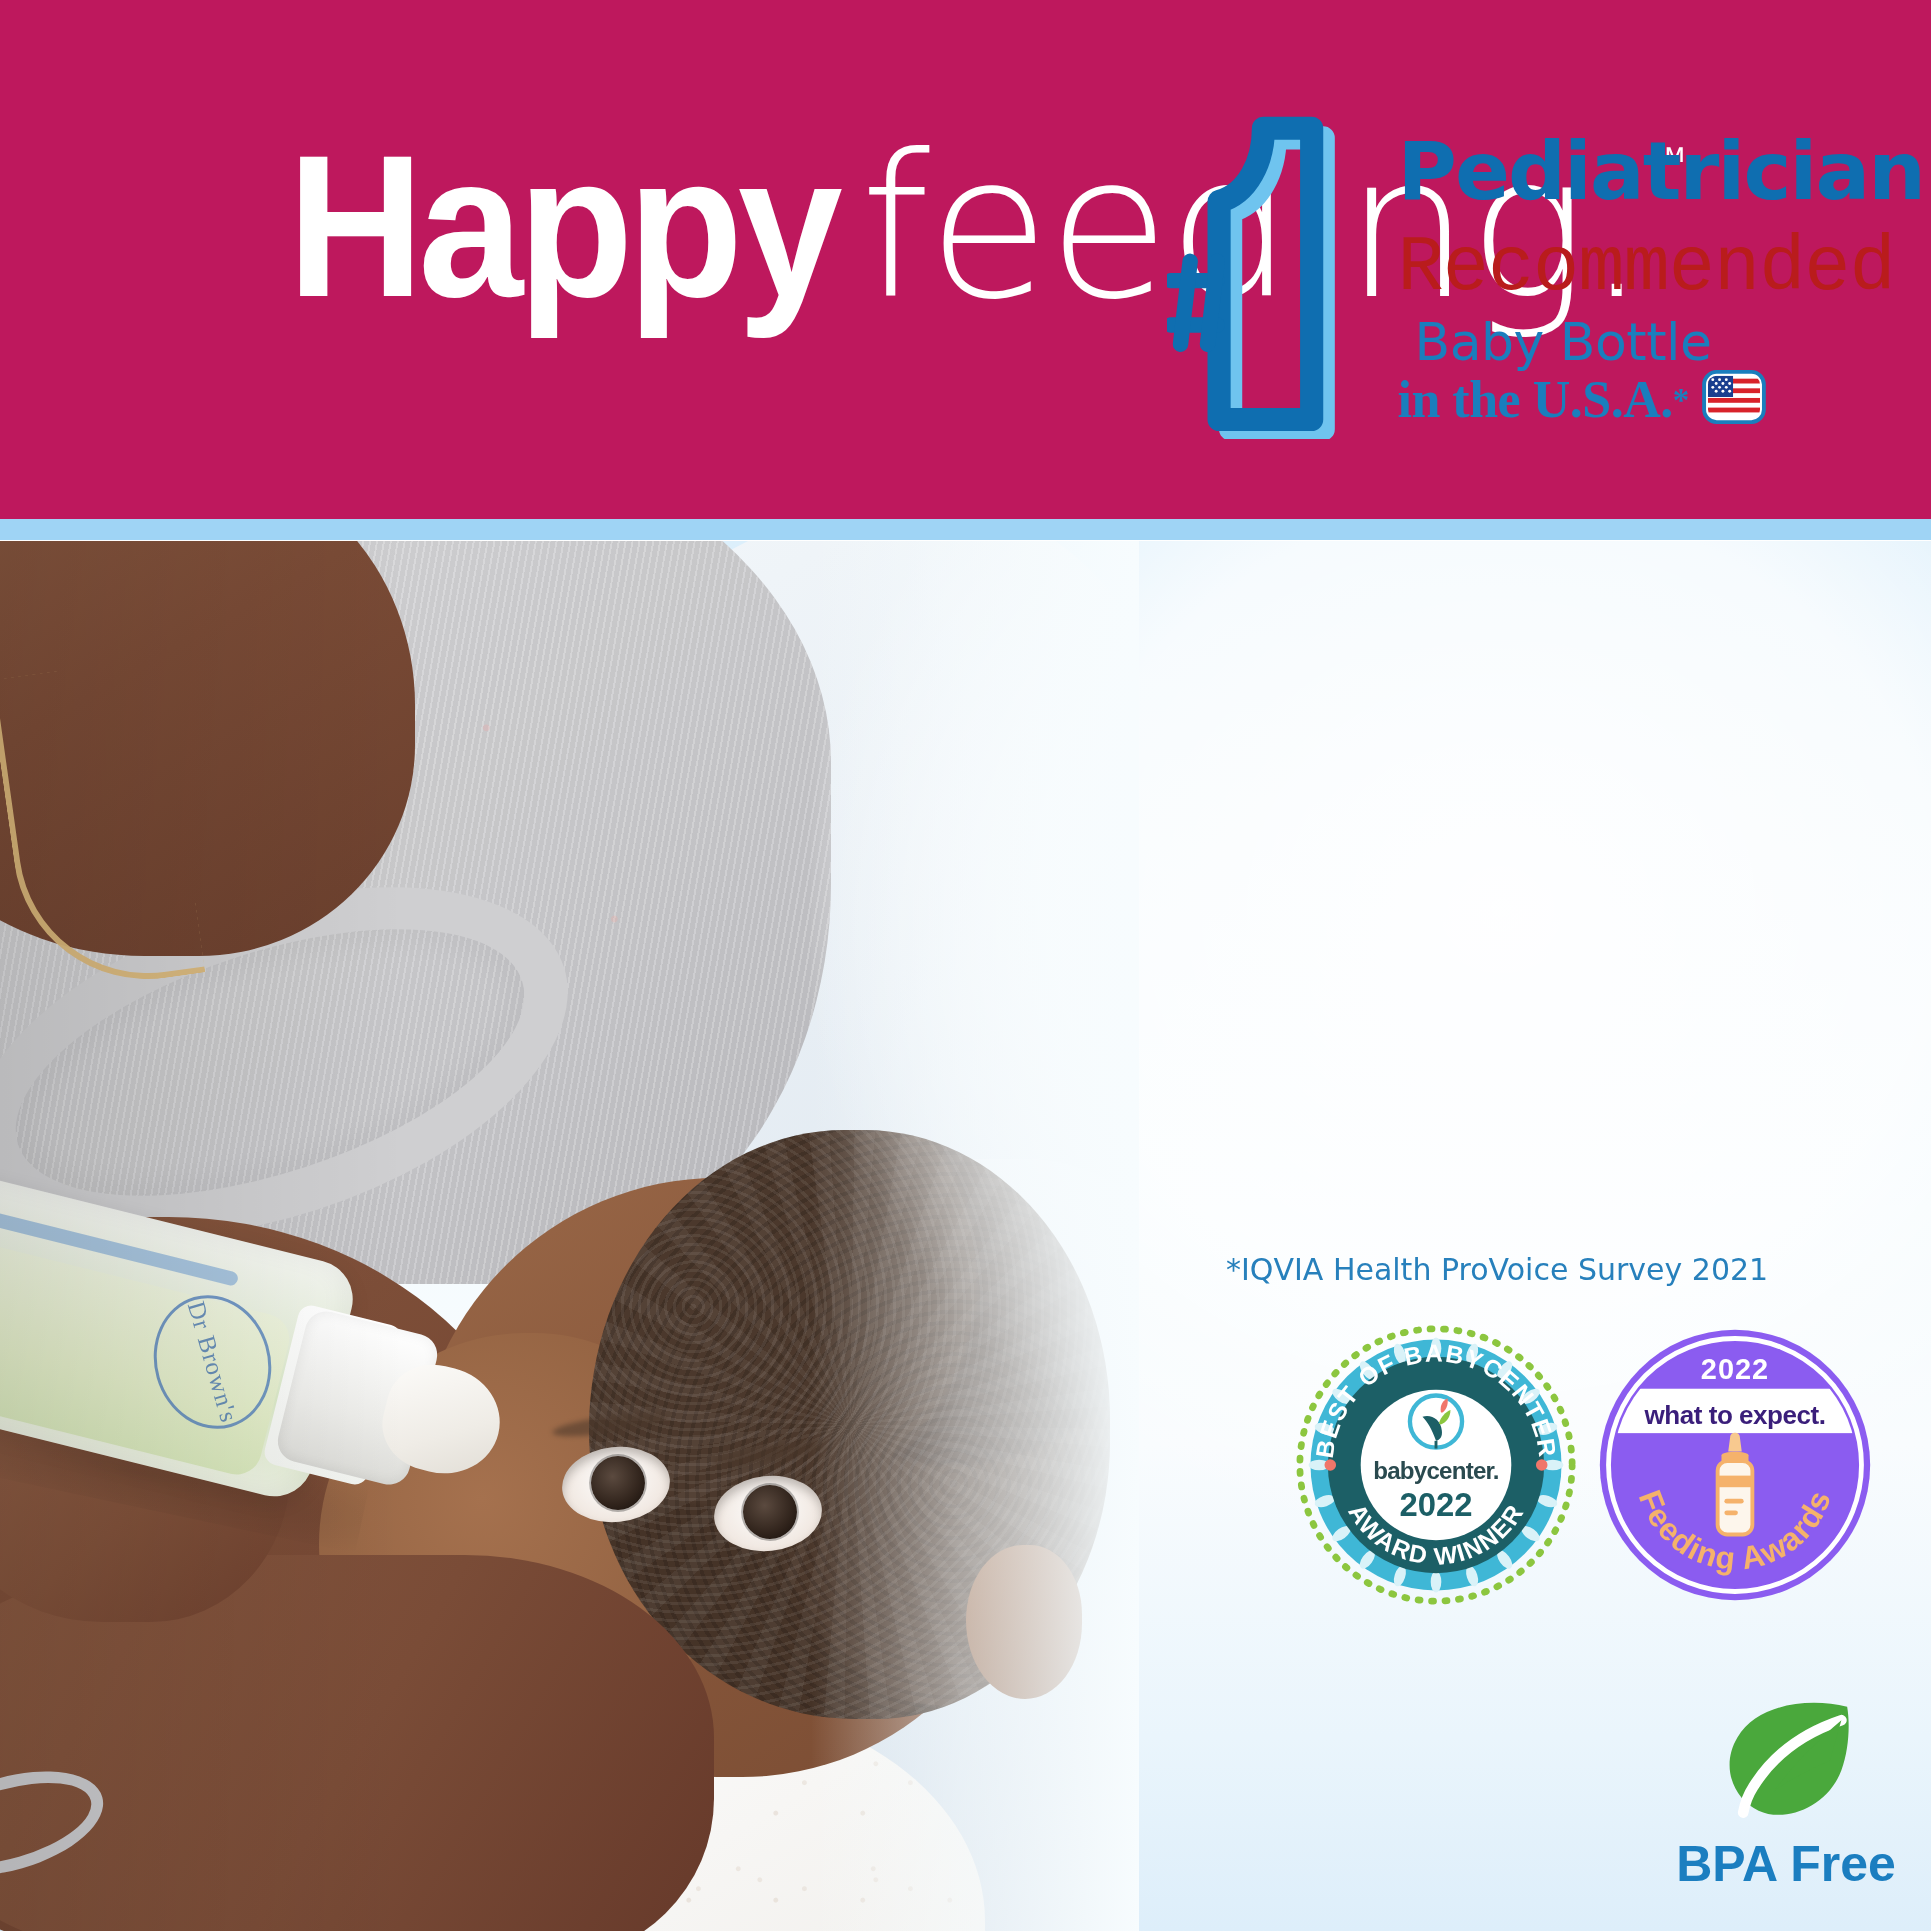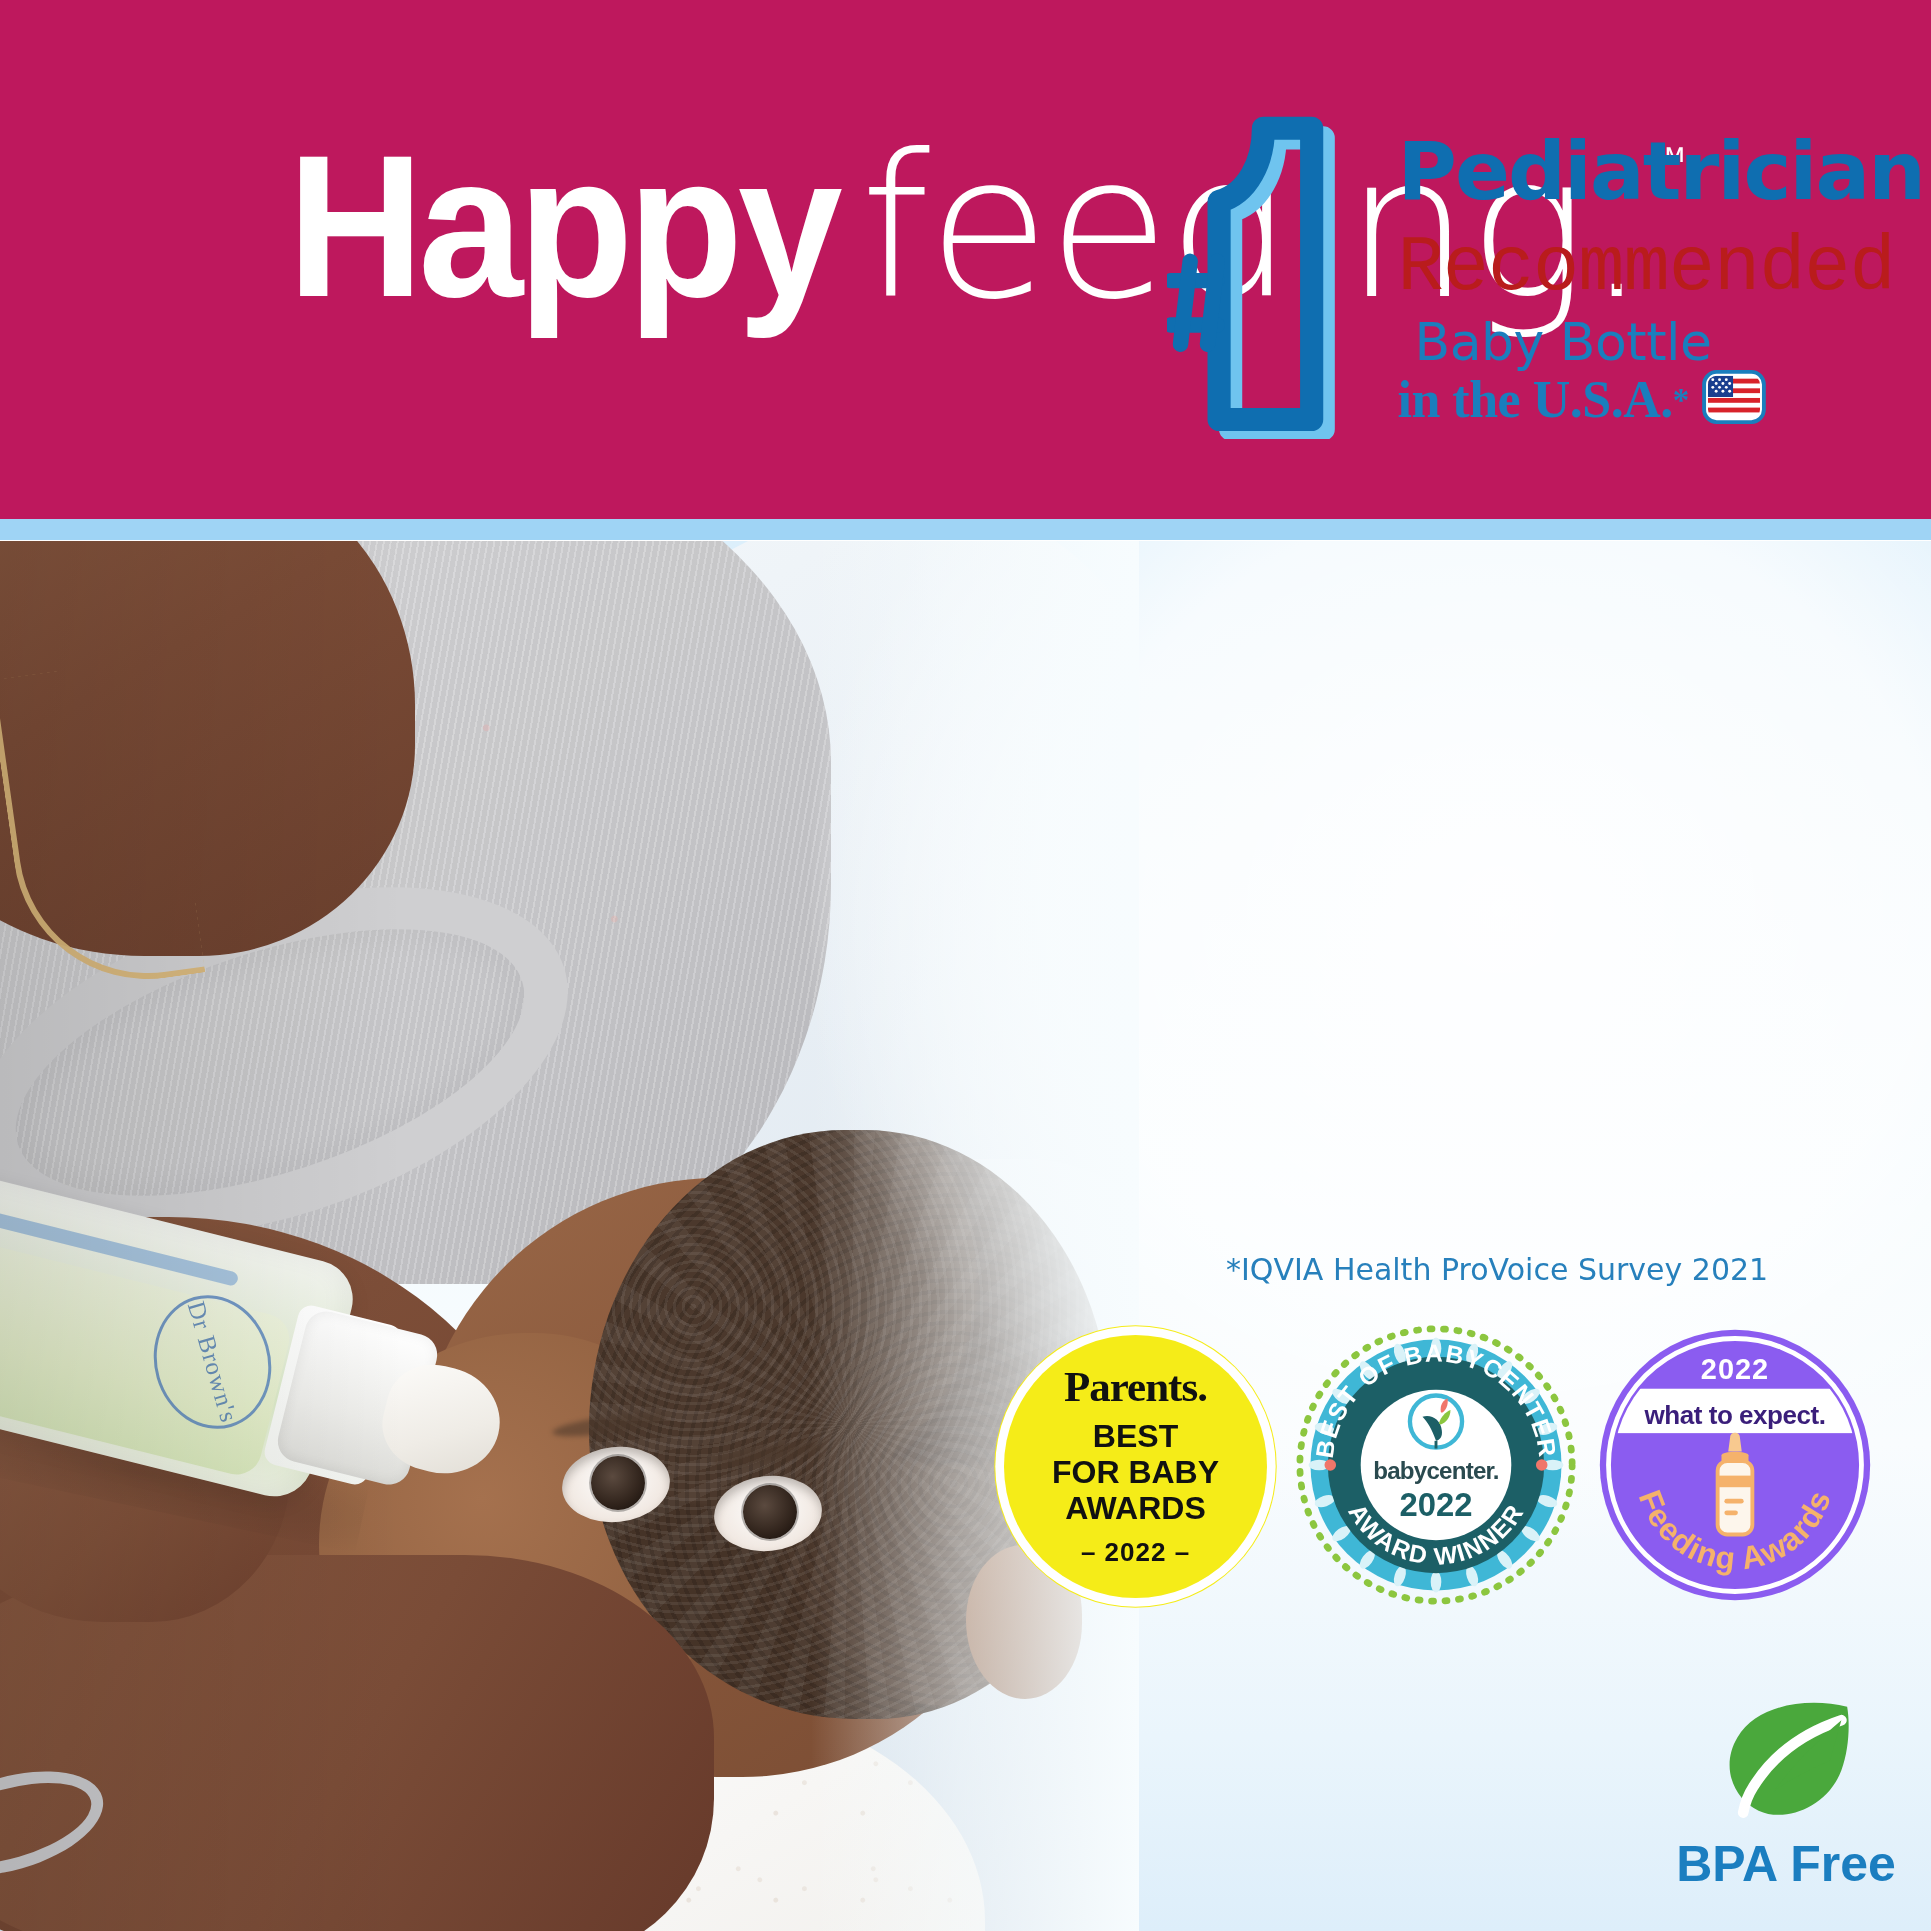--- a/index.html
+++ b/index.html
@@ -485,27 +485,20 @@
           </defs>
         </svg>
       </div>
     </div>
   </div>
 
   <div class="footnote">*IQVIA Health ProVoice Survey 2021</div>
 
   <div class="awards">
 
-    <div class="badge parents">
-      <div class="parents-logo">Parents.</div>
-      <div class="parents-l">BEST</div>
-      <div class="parents-l">FOR BABY</div>
-      <div class="parents-l">AWARDS</div>
-      <div class="parents-year">– 2022 –</div>
-    </div>
 
     <div class="badge babycenter">
       <svg class="bc-svg" viewBox="0 0 290 290" xmlns="http://www.w3.org/2000/svg">
         <defs>
           <path id="arcTop" d="M 38 145 A 107 107 0 0 1 252 145"></path>
           <path id="arcBot" d="M 42 145 A 103 103 0 0 0 248 145"></path>
         </defs>
 
         <g>
           <circle cx="145" cy="145" r="141" fill="none" stroke="#8cc63f" stroke-width="7" stroke-dasharray="2 12" stroke-linecap="round"></circle>

